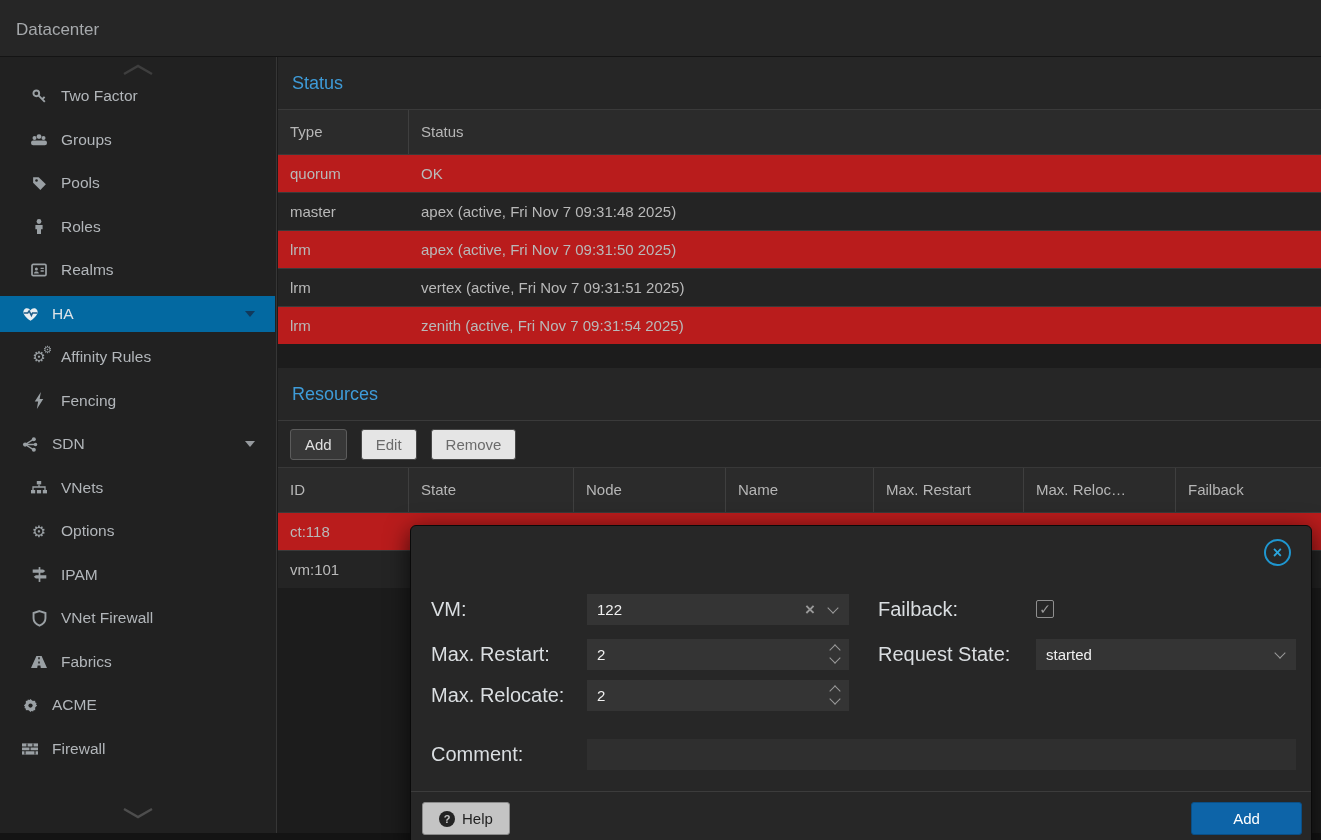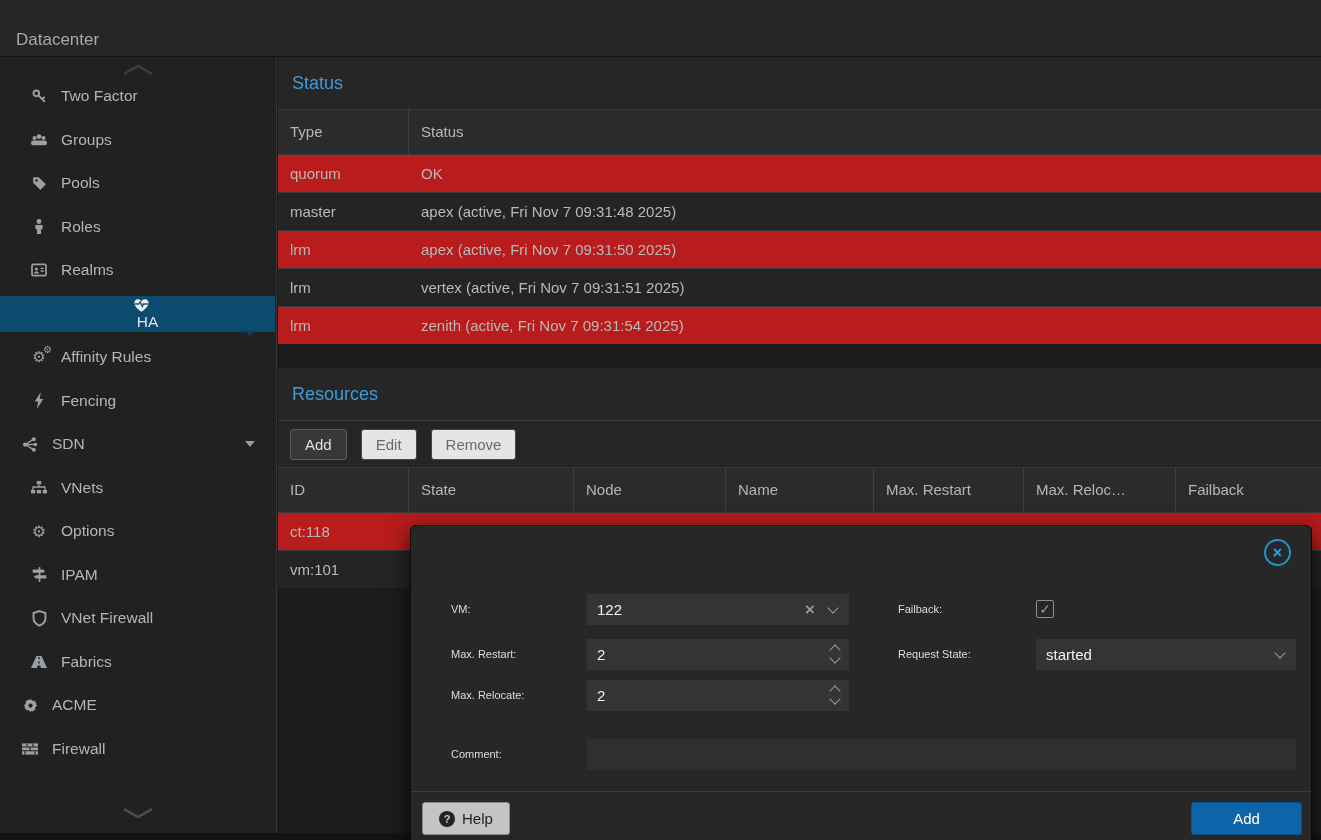--- a/index.html
+++ b/index.html
@@ -1,35 +1,35 @@
 <!DOCTYPE html>
 <html><head>
 <meta charset="utf-8">
 <style>
   html,body{margin:0;padding:0;background:#161616;}
   .screen{position:relative;width:1321px;height:840px;overflow:hidden;background:#1c1c1c;
           font-family:"Liberation Sans",sans-serif;color:#b5b9bc;-webkit-font-smoothing:antialiased;}
 
   
   .topbar{position:absolute;left:0;top:0;width:1321px;height:56px;background:#262626;border-bottom:1px solid #141414;}
-  .topbar .title{display:inline-block;margin:30px 0 0 16px;font-size:17px;color:#a6a9ac;}
+  .topbar .title{display:inline-block;margin:20px 0 0 16px;font-size:17px;color:#a6a9ac;}
 
   
   .sidebar{position:absolute;left:0;top:57px;width:277px;height:776px;background:#212121;
            border-right:1px solid #363636;box-sizing:border-box;}
   .scroll-ind{position:absolute;left:0;right:0;display:flex;justify-content:center;cursor:pointer;}
   .scroll-ind.top{top:6px;}
   .scroll-ind.bottom{top:748px;}
   .scroll-ind svg{display:block;}
   .nav{position:absolute;left:0;right:1px;top:21px;height:709px;overflow:hidden;}
   .nav-item{height:36px;margin-bottom:7.5px;display:flex;align-items:center;cursor:pointer;font-size:15.5px;color:#b2b6ba;}
   .nav-item .ic{width:20px;margin-right:12px;display:flex;justify-content:center;align-items:center;color:#9aa0a4;position:relative;}
   .lvl0{padding-left:20px;}
   .lvl1{padding-left:29px;}
-  .nav-item.selected{background:#0c4a6e;color:#dde3e8;flex-direction:column;}
+  .nav-item.selected{background:#0369a1;color:#dde3e8;}
   .nav-item.selected .ic{color:#e9eef2;}
   .caret{margin-left:auto;margin-right:20px;width:0;height:0;border-left:5.5px solid transparent;border-right:5.5px solid transparent;border-top:6px solid #969a9e;}
   .nav-item.selected .caret{border-top-color:#113a5c;}
   .gear2{position:absolute;font-size:10px;right:-3px;top:-4px;}
 
   
   .main{position:absolute;left:278px;top:57px;width:1043px;height:776px;background:#1c1c1c;}
   .panel{position:absolute;left:0;right:0;}
   .panel-title{height:52px;line-height:53px;padding-left:14px;font-size:18px;color:#3e9bd8;background:#262626;border-bottom:1px solid #3a3a3a;}
   .thead{display:flex;height:44px;background:#2b2b2b;border-bottom:1px solid #3a3a3a;font-size:15px;color:#b6b6b6;}
@@ -54,21 +54,21 @@
 
   .bottom-strip{position:absolute;left:0;top:833px;width:1321px;height:7px;background:#141414;}
 
   
   .dialog{position:absolute;left:410px;top:525px;width:902px;height:330px;background:#272727;
           border:1px solid #0a0a0a;border-radius:6px 6px 0 0;box-shadow:0 6px 24px rgba(0,0,0,.7);box-sizing:border-box;z-index:20;}
   .dlg-titlebar{height:50px;display:flex;align-items:center;cursor:move;}
   .dlg-title{margin-left:24px;font-size:17px;color:#2fa0e4;}
   .dlg-close{position:absolute;right:20px;top:13px;width:23px;height:23px;border:2px solid #1f96cf;border-radius:50%;
              color:#2aa5dc;display:flex;align-items:center;justify-content:center;font-size:16px;font-weight:bold;cursor:pointer;line-height:1;}
-  .dlg-label{position:absolute;height:31px;line-height:31px;font-size:11px;color:#dadee1;margin-left:20px;}
+  .dlg-label{position:absolute;height:31px;line-height:31px;font-size:20px;color:#dadee1;}
   .field{position:absolute;height:31px;background:#343434;box-sizing:border-box;}
   .field input{width:100%;height:100%;background:transparent;border:none;outline:none;color:#f0f0f0;
                font-size:15px;font-family:inherit;padding:0 10px;box-sizing:border-box;}
   .combo input{padding-right:62px;}
   .spin input{padding-right:28px;}
   .clear-x{position:absolute;right:34px;top:5px;font-size:17px;font-weight:bold;color:#9a9a9a;cursor:pointer;line-height:21px;}
   .chev{position:absolute;width:7px;height:7px;border-right:1.6px solid #9a9a9a;border-bottom:1.6px solid #9a9a9a;cursor:pointer;}
   .chev.down{transform:rotate(45deg);}
   .chev.up{transform:rotate(-135deg);}
   .combo .chev.down{right:12px;top:10px;}

